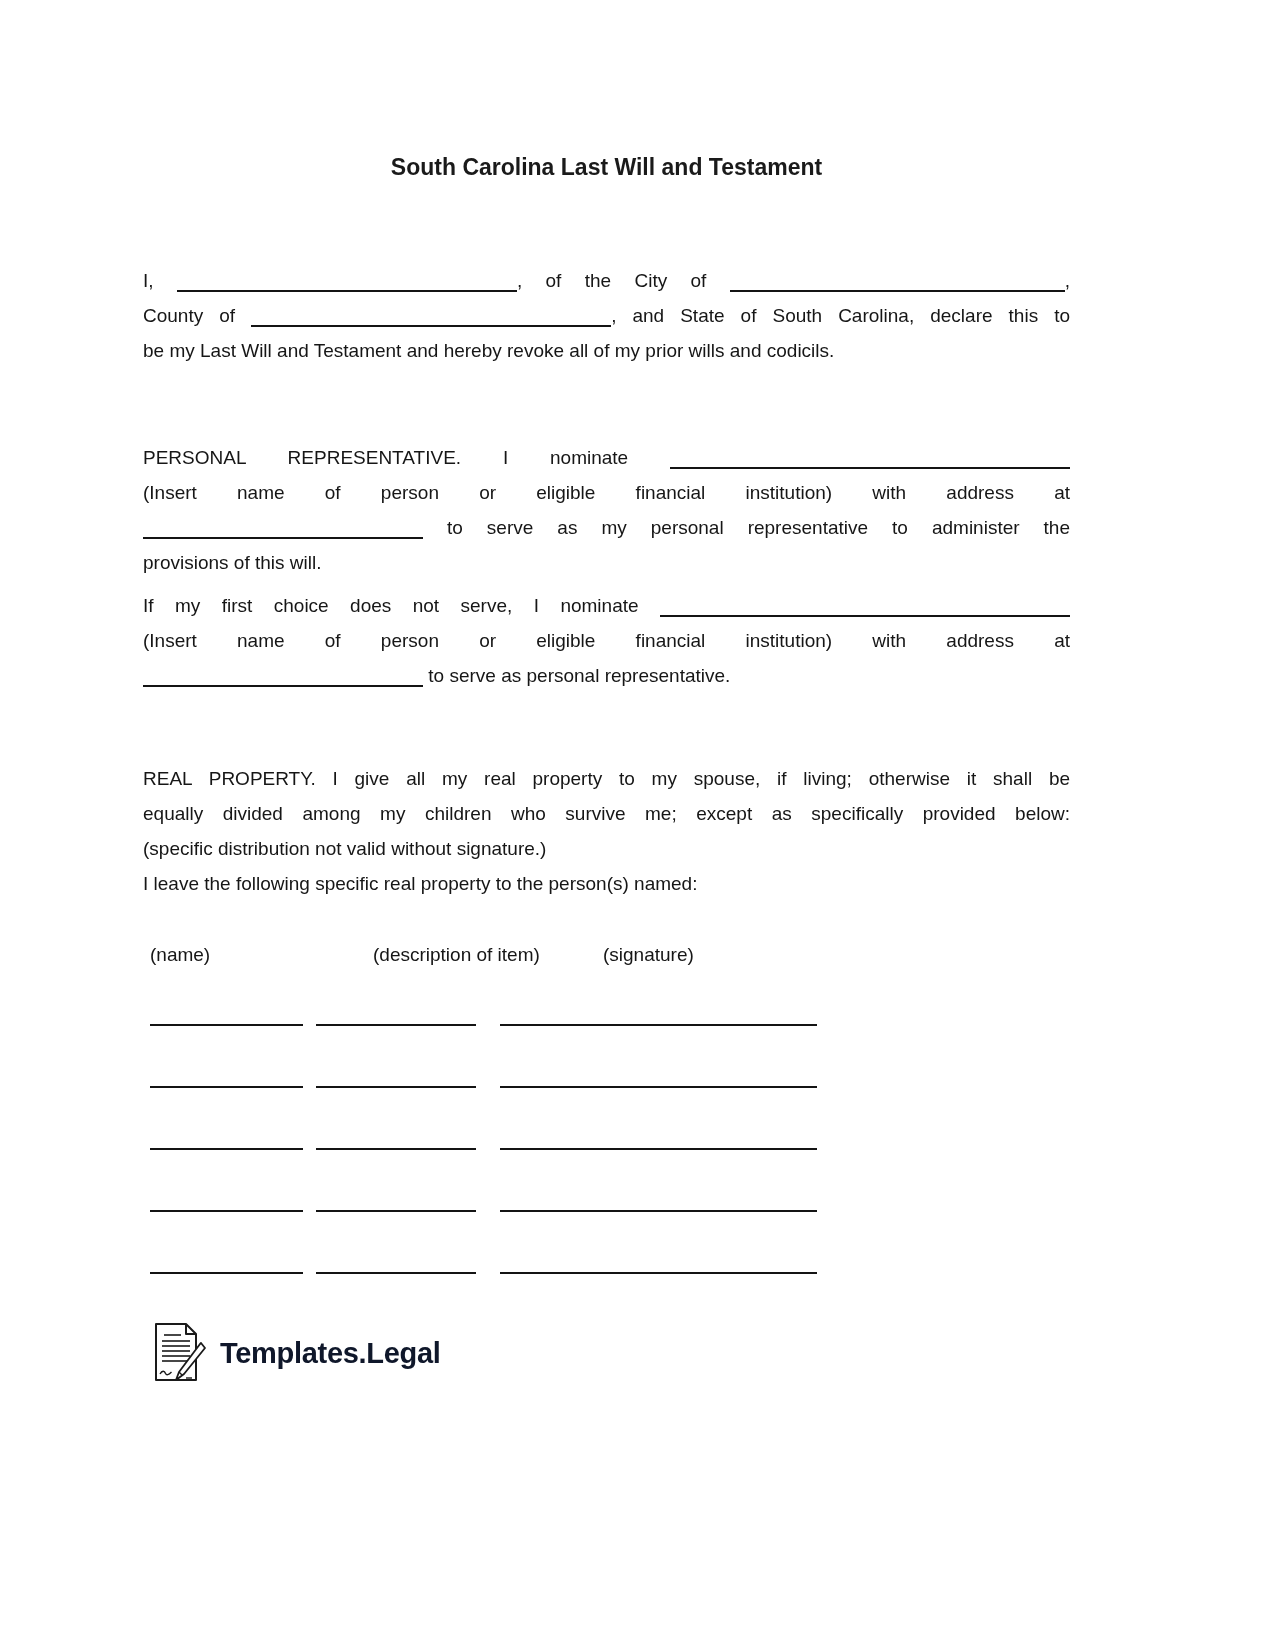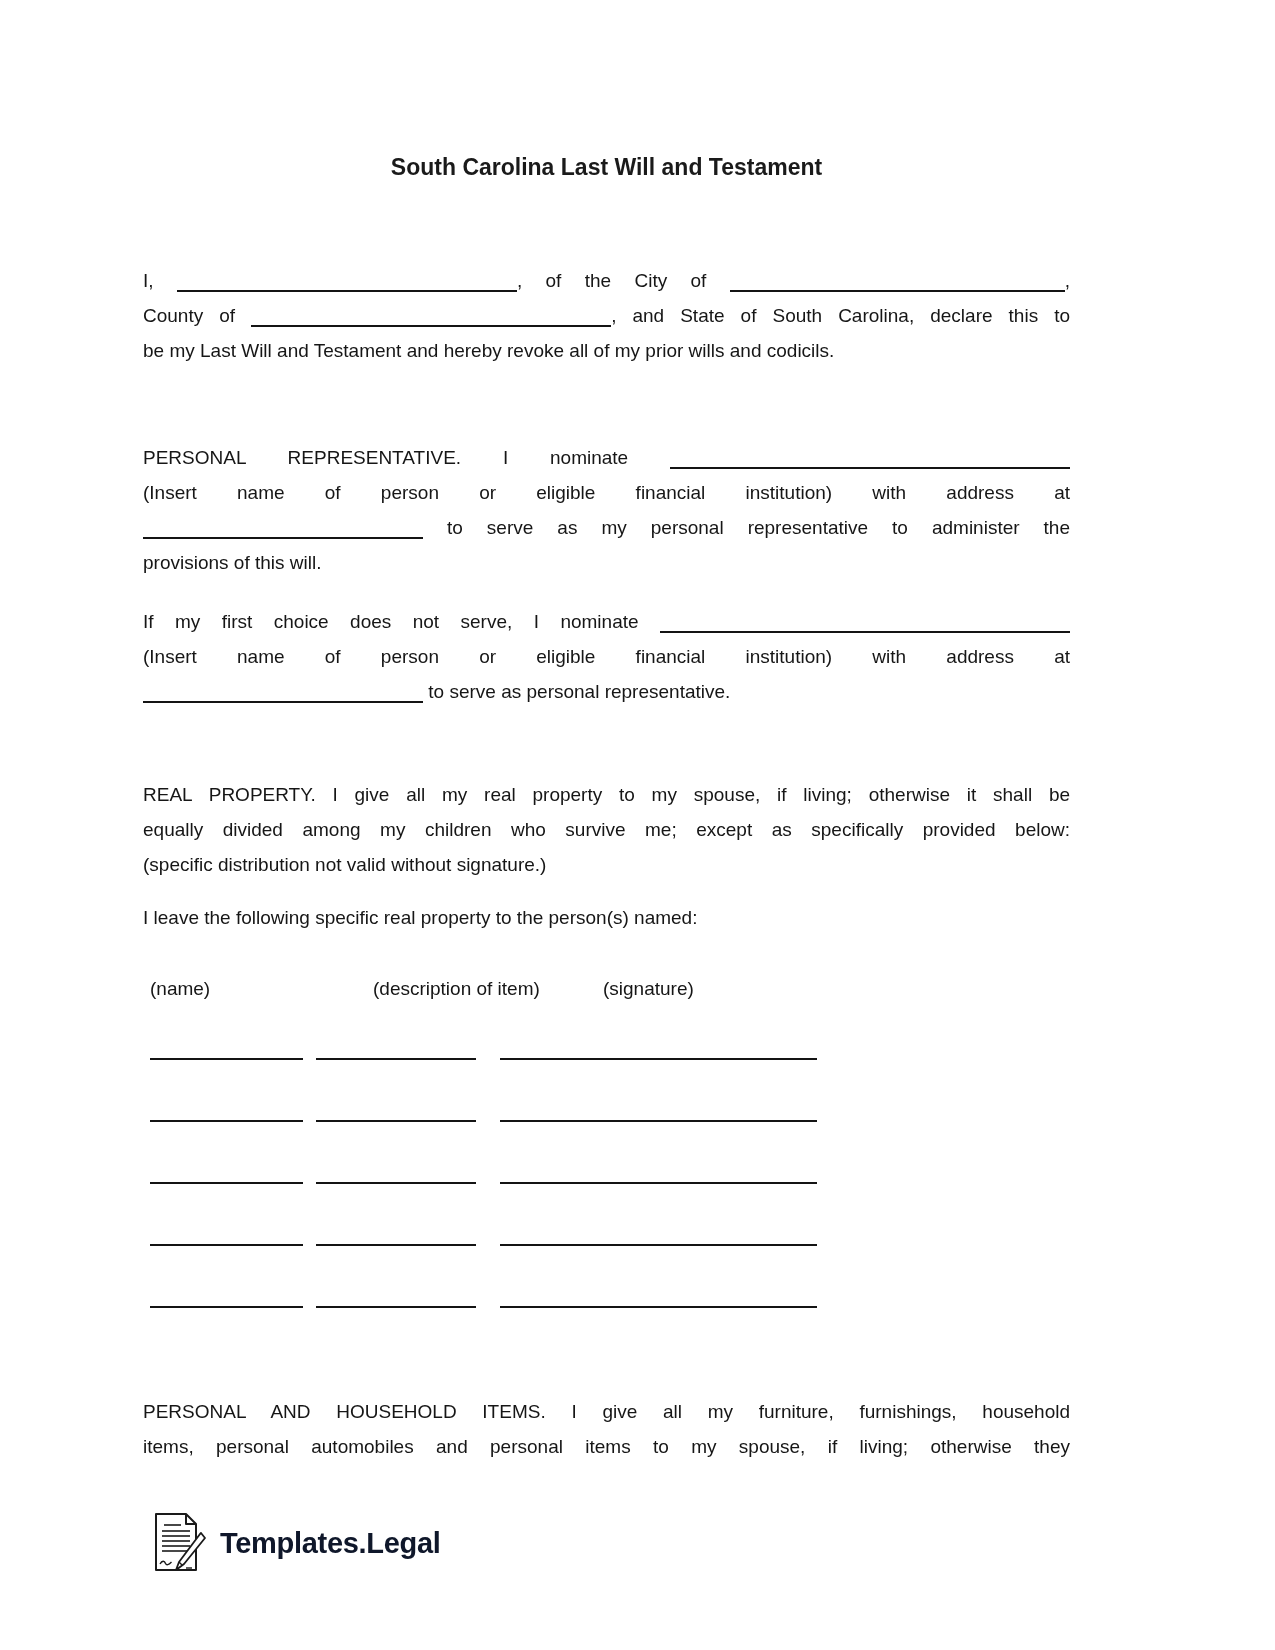--- a/index.html
+++ b/index.html
@@ -24,23 +24,23 @@
   .lline { text-align:left; }
   .b { font-weight:normal; }
   .blank {
     display:inline-block;
     height:2px;
     border-bottom:2px solid #141414;
     vertical-align:-5px;
   }
   .para-intro { margin-top:81px; }
   .para-pr1 { margin-top:72px; }
-  .para-pr2 { margin-top:24px; }
+  .para-pr2 { margin-top:8px; }
   .para-rp  { margin-top:68px; }
-  .para-leave { margin-top:18px; }
+  .para-leave { }
   .thead { position:relative; height:35px; line-height:35px; margin-top:36px; }
   .thead span { position:absolute; top:0; white-space:nowrap; }
   .th1 { left:7px; }
   .th2 { left:230px; }
   .th3 { left:460px; }
   .rows { }
   .trow { position:relative; height:62px; }
   .trow.first { height:54px; }
   .tseg { position:absolute; bottom:0; height:0; border-bottom:2px solid #141414; }
   .s1 { left:7px;   width:153px; }
@@ -114,24 +114,20 @@
       <span class="tseg s2"></span>
       <span class="tseg s3"></span>
     </div>
     <div class="trow">
       <span class="tseg s1"></span>
       <span class="tseg s2"></span>
       <span class="tseg s3"></span>
     </div>
   </div>
 
-  <div class="para-phi">
-    <div class="line jline"><span class="b">PERSONAL AND HOUSEHOLD ITEMS</span><span>. I give all my furniture, furnishings, household</span></div>
-    <div class="line jline"><span>items, personal automobiles and personal items to my spouse, if living; otherwise they</span></div>
-  </div>
 
   <div class="footer">
     <svg class="logo-icon" width="58" height="62" viewBox="0 0 58 62" xmlns="http://www.w3.org/2000/svg">
       <path d="M8 2 L38 2 L48 12 L48 58 L8 58 Z" fill="#ffffff" stroke="#1a1a1a" stroke-width="2" stroke-linejoin="round"></path>
       <path d="M38 2 L38 12 L48 12" fill="none" stroke="#1a1a1a" stroke-width="2" stroke-linejoin="round"></path>
       <line x1="16" y1="13" x2="33" y2="13" stroke="#1a1a1a" stroke-width="1.6"></line>
       <line x1="14" y1="19" x2="42" y2="19" stroke="#1a1a1a" stroke-width="1.6"></line>
       <line x1="14" y1="24" x2="42" y2="24" stroke="#1a1a1a" stroke-width="1.6"></line>
       <line x1="14" y1="29" x2="42" y2="29" stroke="#1a1a1a" stroke-width="1.6"></line>
       <line x1="14" y1="34" x2="42" y2="34" stroke="#1a1a1a" stroke-width="1.6"></line>

